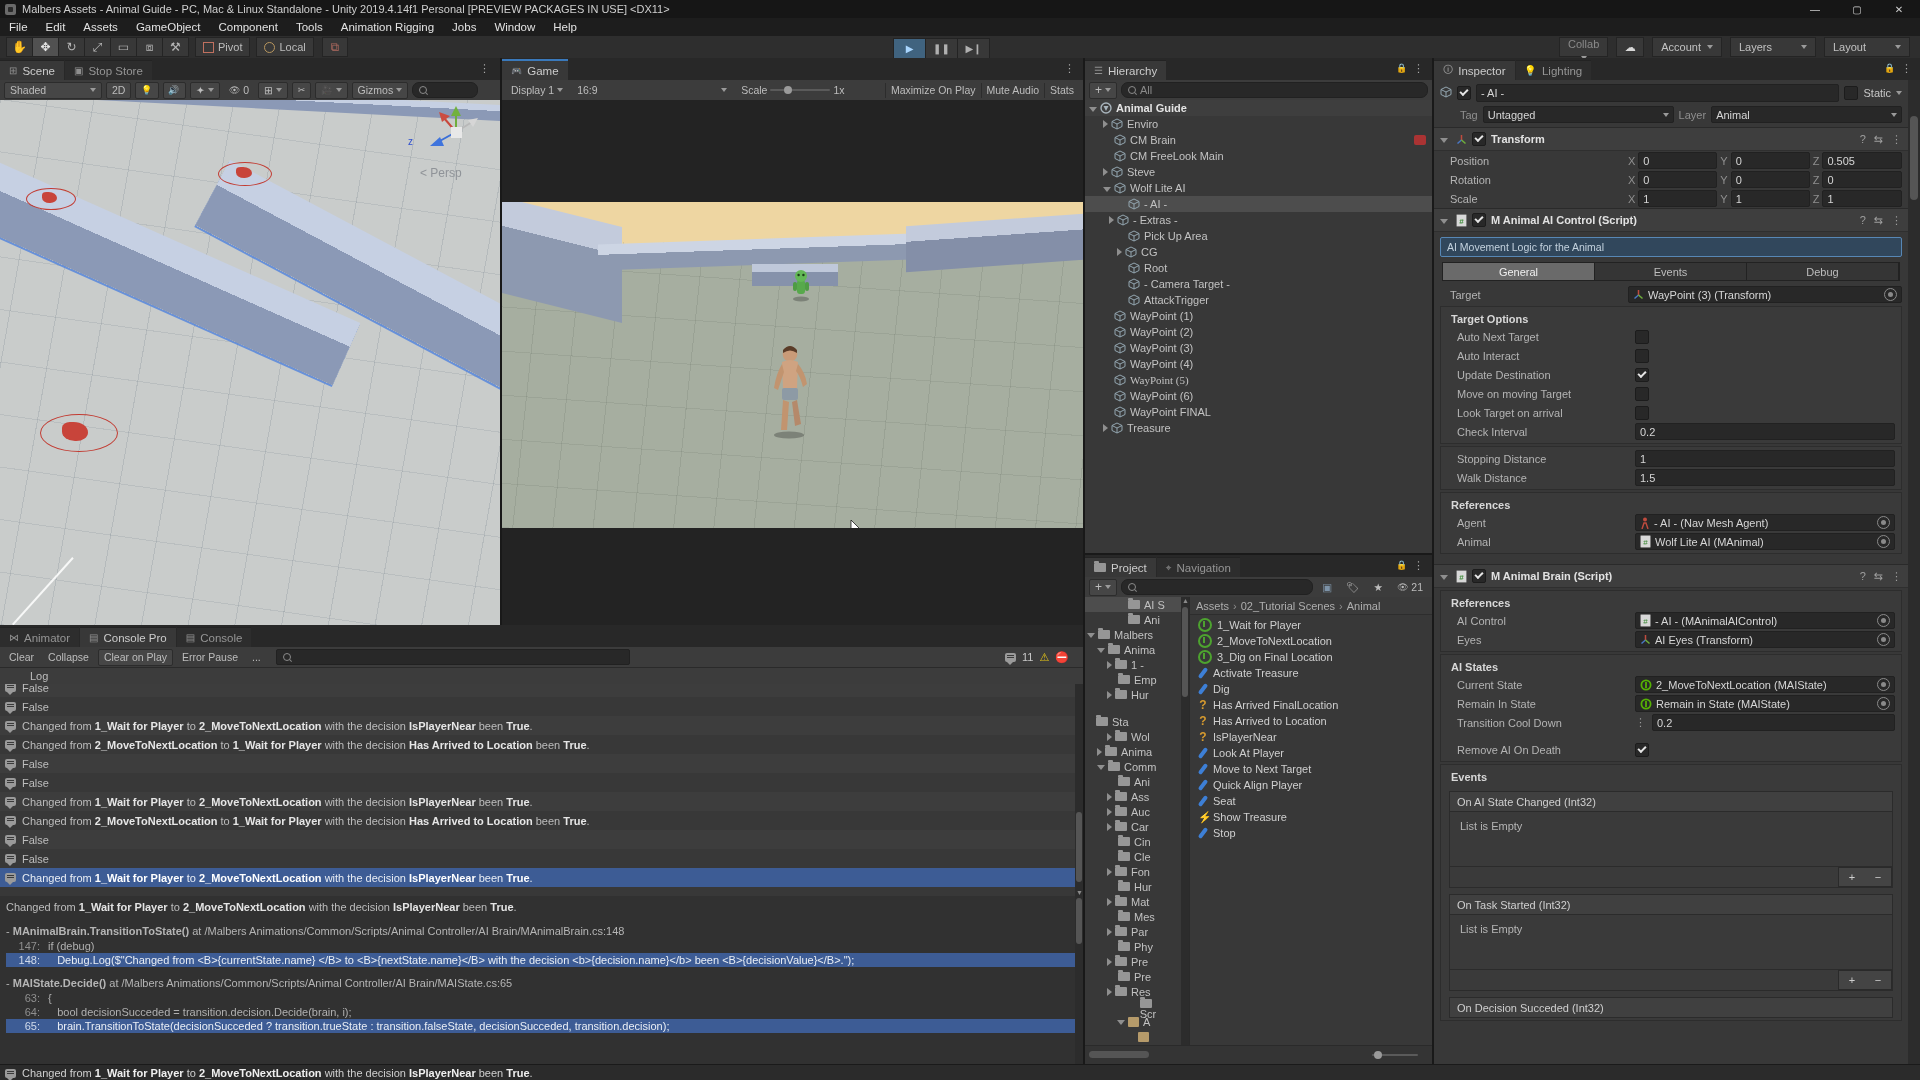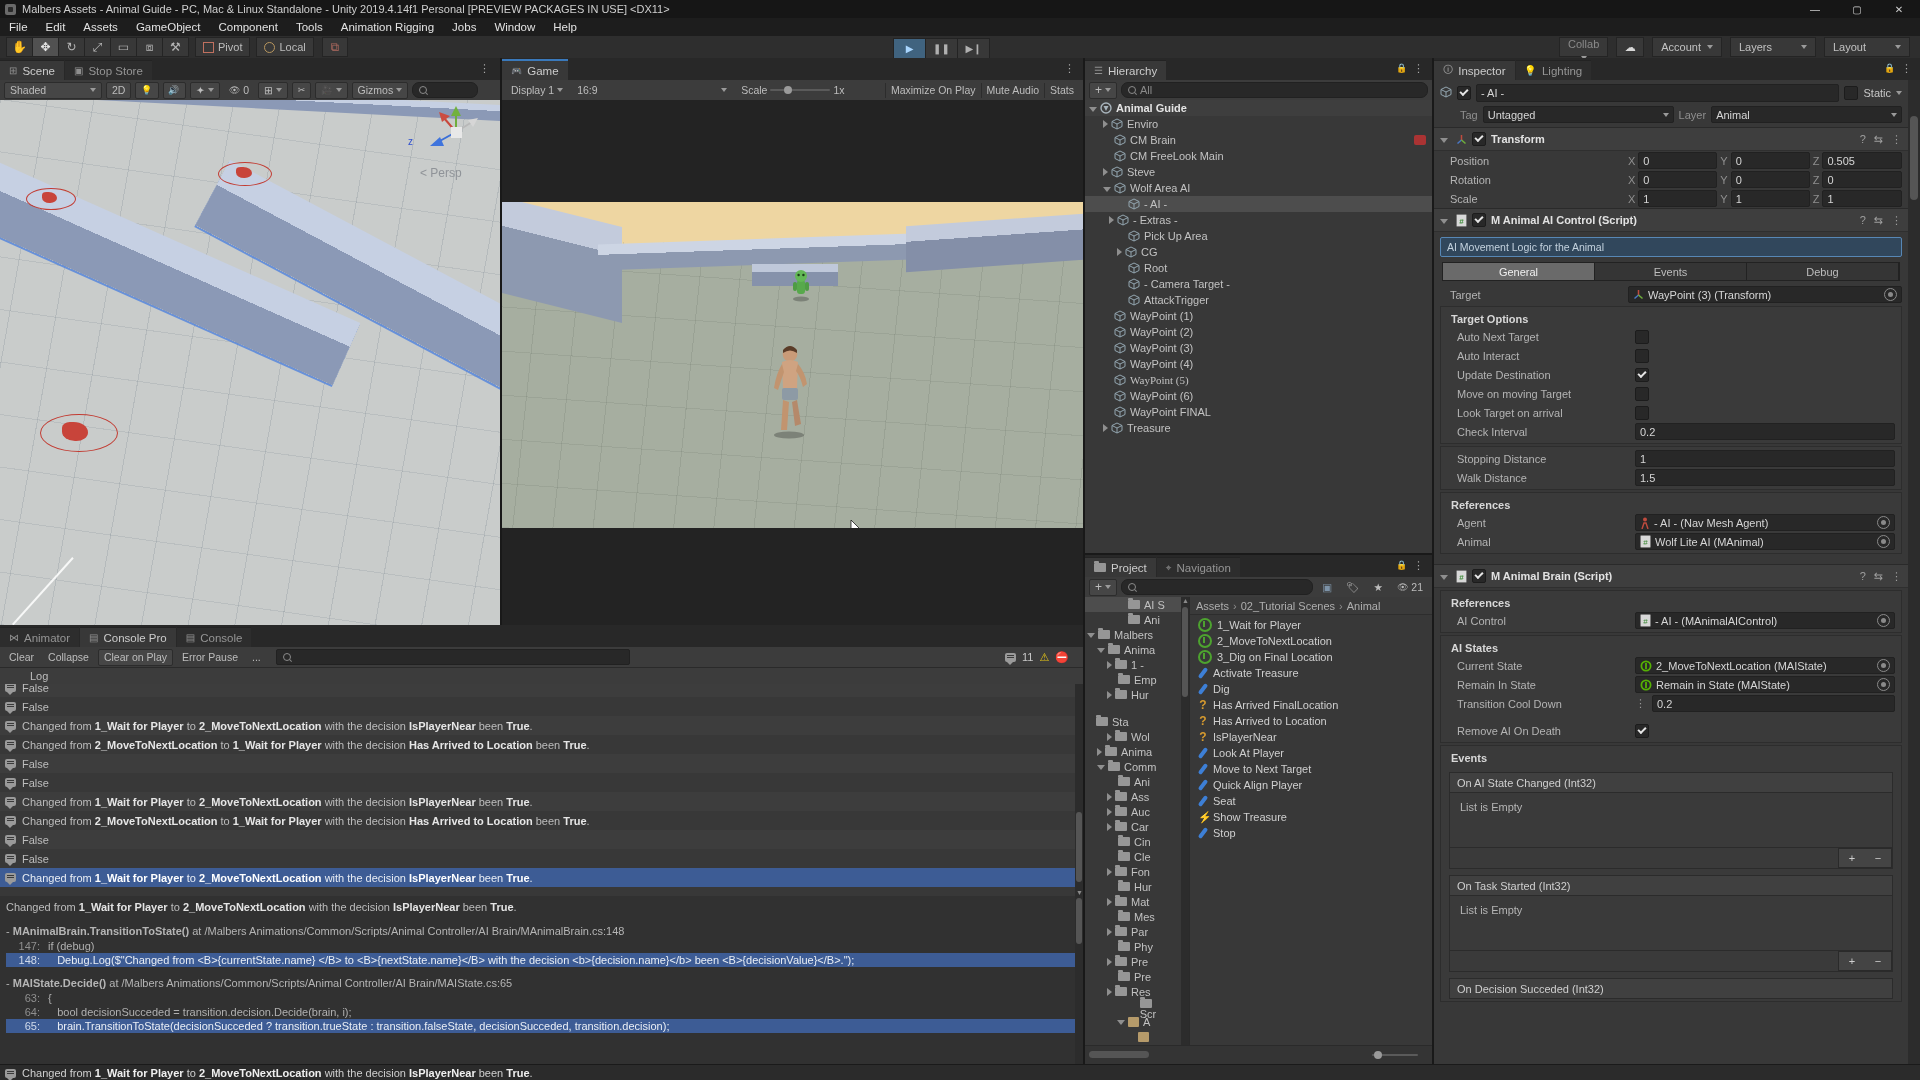--- a/index.html
+++ b/index.html
@@ -445,21 +445,21 @@
               <path d="M1 3.5 L6 6 L11 3.5 M6 6 L6 11" fill="none" stroke="#93a6b0" stroke-width="1"></path>
             </svg></span>
           <span>Steve</span>
         </div>
         <div class="trow" style="padding-left: 18px;">
           <span class="fold exp"></span>
           <span class="cubeic"><svg width="12" height="12" viewBox="0 0 12 12">
               <path d="M6 1 L11 3.5 L11 8.5 L6 11 L1 8.5 L1 3.5 Z" fill="none" stroke="#93a6b0" stroke-width="1"></path>
               <path d="M1 3.5 L6 6 L11 3.5 M6 6 L6 11" fill="none" stroke="#93a6b0" stroke-width="1"></path>
             </svg></span>
-          <span>Wolf Area AI</span>
+          <span>Wolf Lite AI</span>
         </div>
         <div class="trow sel" style="padding-left: 32px;">
           <span class="fold none"></span>
           <span class="cubeic"><svg width="12" height="12" viewBox="0 0 12 12">
               <path d="M6 1 L11 3.5 L11 8.5 L6 11 L1 8.5 L1 3.5 Z" fill="none" stroke="#93a6b0" stroke-width="1"></path>
               <path d="M1 3.5 L6 6 L11 3.5 M6 6 L6 11" fill="none" stroke="#93a6b0" stroke-width="1"></path>
             </svg></span>
           <span>- AI -</span>
         </div>
         <div class="trow" style="padding-left: 24px;">
@@ -1196,20 +1196,34 @@
               <span style="display: inline-flex;">
                 <svg width="11" height="13" viewBox="0 0 11 13">
                   <rect x="0.5" y="0.5" width="10" height="12" rx="1" fill="#d8d8d8" stroke="#7a7a7a"></rect>
                   <text x="5.5" y="9.5" font-size="8" text-anchor="middle" fill="#3d8b37" font-family="sans-serif">#</text>
                 </svg>
               </span>
               <span>- AI - (MAnimalAIControl)</span>
               <span class="objpick"></span>
             </div>
           </div>
+          <div class="irow">
+            <span class="ilabel">Eyes</span>
+            <div class="ifield">
+              <span style="display: inline-flex;">
+                <svg width="11" height="11" viewBox="0 0 11 11">
+                  <line x1="5.5" y1="6" x2="5.5" y2="1" stroke="#c04b3e" stroke-width="1.5"></line>
+                  <line x1="5.5" y1="6" x2="1.5" y2="9.5" stroke="#4a77c4" stroke-width="1.5"></line>
+                  <line x1="5.5" y1="6" x2="9.5" y2="9.5" stroke="#6fae3c" stroke-width="1.5"></line>
+                </svg>
+              </span>
+              <span>AI Eyes (Transform)</span>
+              <span class="objpick"></span>
+            </div>
+          </div>
         </div>
         <div class="groupbox">
           <div class="iheading" style="padding-left: 10px;">AI States</div>
           <div class="irow">
             <span class="ilabel">Current State</span>
             <div class="ifield">
               <span style="display: inline-flex;">
                 <svg width="12" height="12" viewBox="0 0 12 12">
                   <circle cx="6" cy="6" r="4.6" fill="none" stroke="#55b004" stroke-width="1.8"></circle>
                   <line x1="6" y1="3" x2="6" y2="9" stroke="#55b004" stroke-width="1.8"></line>

